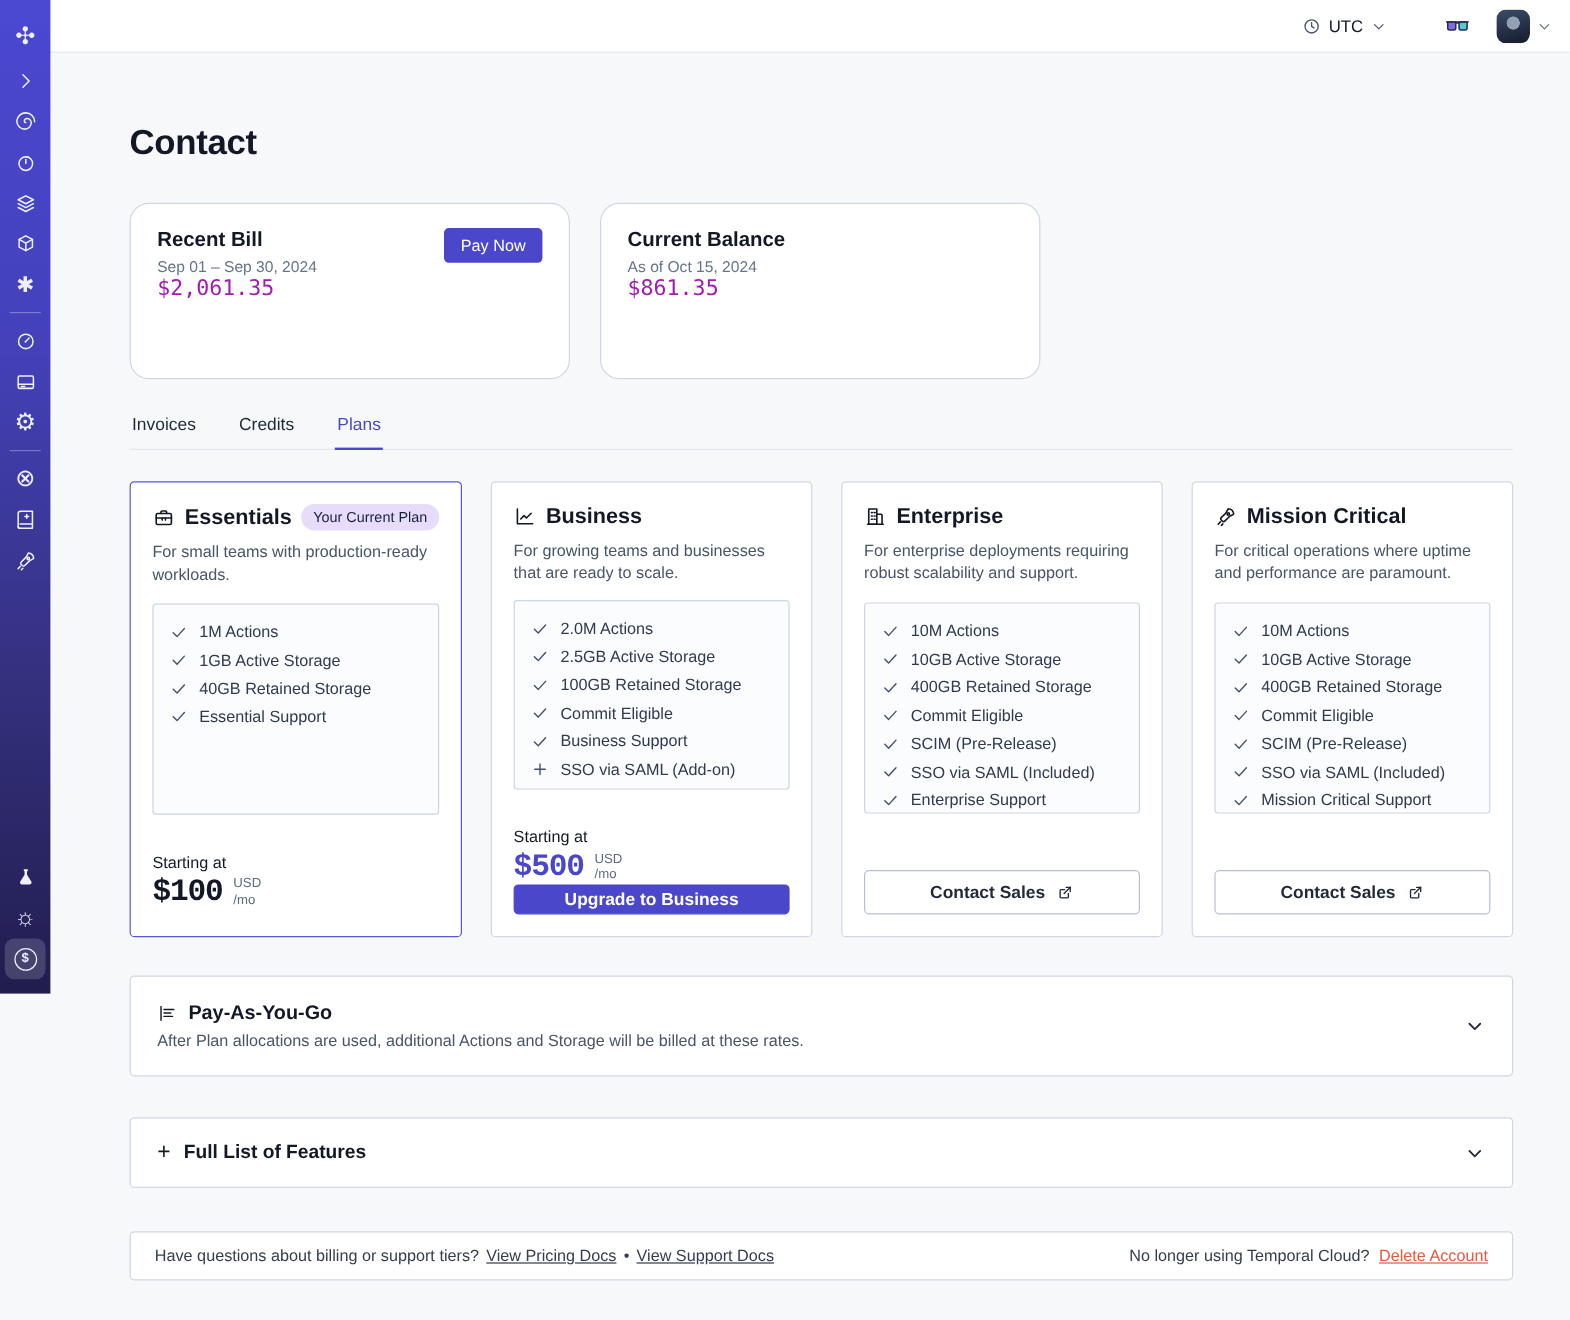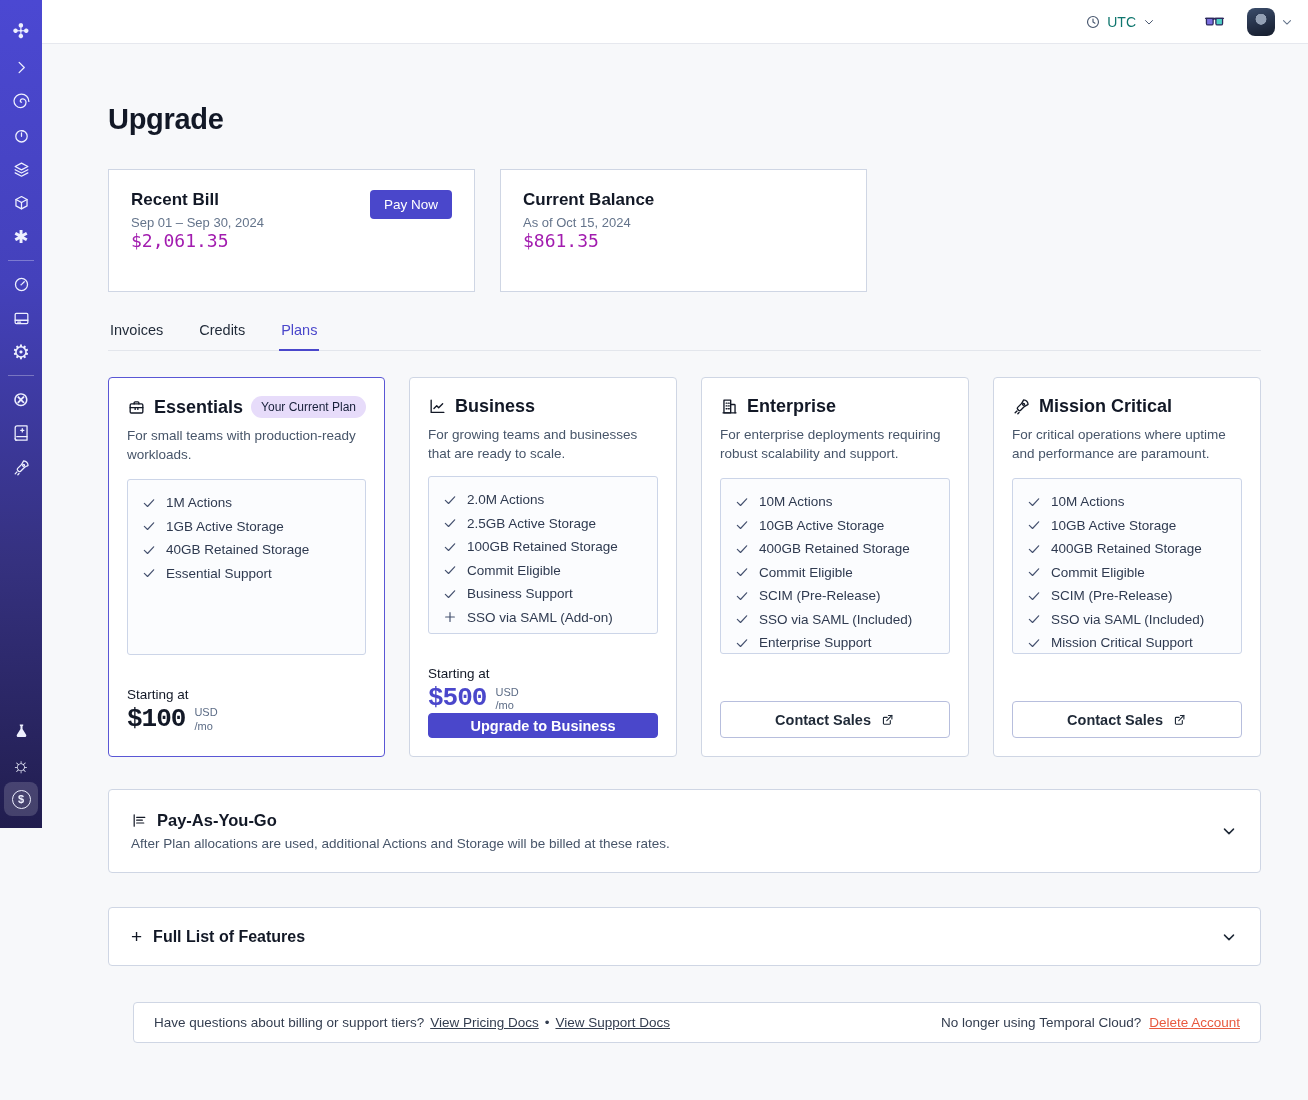--- a/index.html
+++ b/index.html
@@ -36,21 +36,21 @@
     display:flex; align-items:center; justify-content:center;
     font-size:11px; font-weight:bold; color:#eef0ff;
   }
 
   
   .topbar {
     position:absolute; left:42px; right:0; top:0; height:44px; background:#fff;
     border-bottom:1px solid #e6e8ee;
     display:flex; align-items:center; justify-content:flex-end; padding-right:14px;
   }
-  .tz-select { display:flex; align-items:center; gap:6px; cursor:pointer; color:#0f766e; font-size:14px; }
+  .tz-select { display:flex; align-items:center; gap:6px; cursor:pointer; color:#0f172a; font-size:14px; }
   .tz-select svg { width:16px; height:16px; stroke:#46556d; stroke-width:1.7; fill:none; stroke-linecap:round; }
   .tz-select .chev svg { width:14px; height:14px; }
   .glasses-btn { margin-left:46px; cursor:pointer; }
   .glasses-btn svg { width:25px; height:22px; }
   .avatar-group { display:flex; align-items:center; gap:5px; margin-left:20px; cursor:pointer; }
   .avatar {
     width:28px; height:28px; border-radius:8px;
     background:radial-gradient(circle at 50% 38%, #7a8699 0 26%, #3c4austin 0), 
                radial-gradient(circle at 50% 40%, #8b95a6 0 24%, transparent 25%),
                linear-gradient(160deg,#31415e 0%,#1f2a3d 55%,#46engage 100%);
@@ -60,21 +60,21 @@
   .avatar-group .chev svg { width:14px; height:14px; stroke:#64748b; stroke-width:1.8; fill:none; stroke-linecap:round; stroke-linejoin:round; }
 
   
   .main { position:absolute; left:42px; top:44px; right:0; bottom:0; overflow:hidden; }
   .content { padding:59px 47px 20px 66px; }
   .page-title { font-size:29px; font-weight:700; letter-spacing:-.3px; color:#121826; }
 
   
   .summary-row { display:flex; gap:25px; margin-top:33px; }
   .sum-card {
-    width:367px; height:123px; background:#fff; border:1px solid #cfd6e4; border-radius:0;
+    width:367px; height:147px; background:#fff; border:1px solid #cfd6e4; border-radius:16px;
     padding:20px 22px;
   }
   .sum-head { display:flex; justify-content:space-between; align-items:flex-start; }
   .sum-title { font-size:17px; font-weight:700; color:#121826; }
   .sum-sub { font-size:13px; color:#64748b; margin-top:5px; }
   .sum-amount { font-family:"DejaVu Sans Mono", monospace; font-size:18px; color:#a21caf; margin-top:0; }
   .btn-pay {
     background:var(--accent); color:#fff; border:none; border-radius:4px;
     font-size:13.5px; font-weight:500; padding:7px 14px; cursor:pointer;
     font-family:"Liberation Sans", sans-serif;
@@ -135,21 +135,21 @@
   .acc-desc { font-size:13.5px; color:#475569; margin-top:6px; }
   .acc-chev svg { width:18px; height:18px; stroke:#1f2937; stroke-width:2; fill:none; stroke-linecap:round; stroke-linejoin:round; }
   .full-list { margin-top:34px; height:59px; }
   .plus-glyph { font-size:19px; font-weight:400; color:#121826; line-height:1; }
   .full-title { font-size:16px; font-weight:700; color:#121826; }
 
   
   .footer-bar {
     margin-top:36px; height:41px; background:#fff; border:1px solid #cfd6e4; border-radius:4px;
     display:flex; align-items:center; justify-content:space-between; padding:0 20px;
-    font-size:13.5px; color:#333d4f;margin-left:25px;
+    font-size:13.5px; color:#333d4f;
   }
   .footer-left { display:flex; align-items:center; gap:6px; }
   .flink { color:#333d4f; text-decoration:underline; cursor:pointer; }
   .bullet { color:#333d4f; }
   .footer-right { display:flex; align-items:flex-end; gap:8px; }
   .delete-link { color:var(--danger); text-decoration:underline; cursor:pointer; }
 </style>
 </head>
 <body>
 
@@ -268,21 +268,21 @@
     <span class="chev">
       <svg viewBox="0 0 24 24">
           <polyline points="6 9.5 12 15.5 18 9.5"></polyline>
         </svg>
     </span>
   </div>
 </header>
 
 <main class="main">
   <div class="content">
-    <h1 class="page-title">Upgrade</h1>
+    <h1 class="page-title">Contact</h1>
 
     <div class="summary-row">
       <section class="sum-card">
         <div class="sum-head">
           <div>
             <div class="sum-title">Recent Bill</div>
             <div class="sum-sub">Sep 01 – Sep 30, 2024</div>
           </div>
           <button class="btn-pay">Pay Now</button>
         </div>

